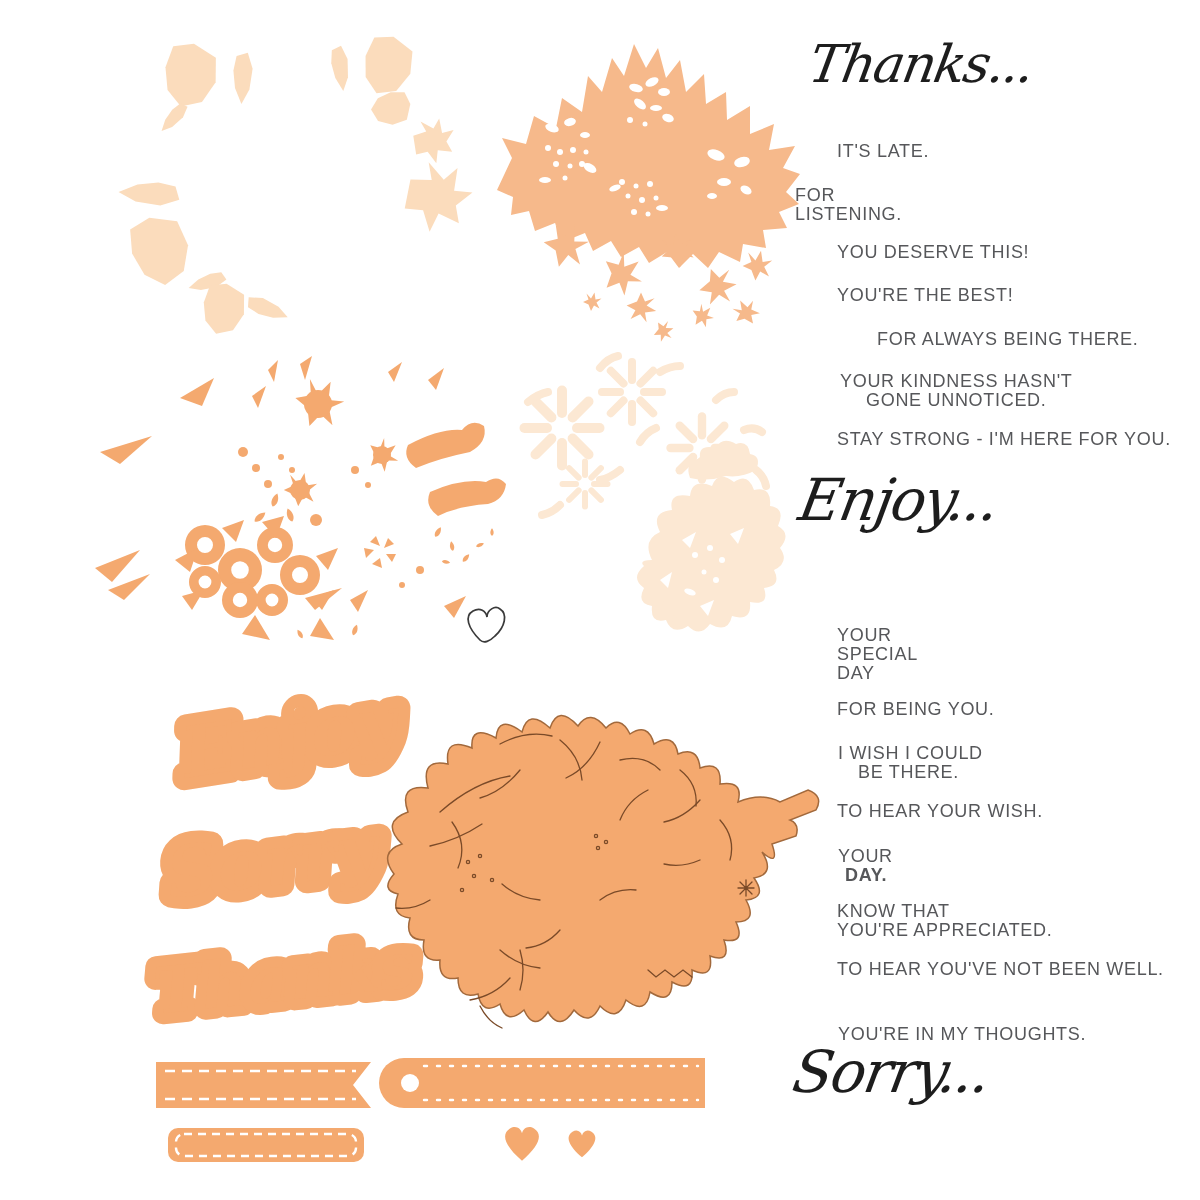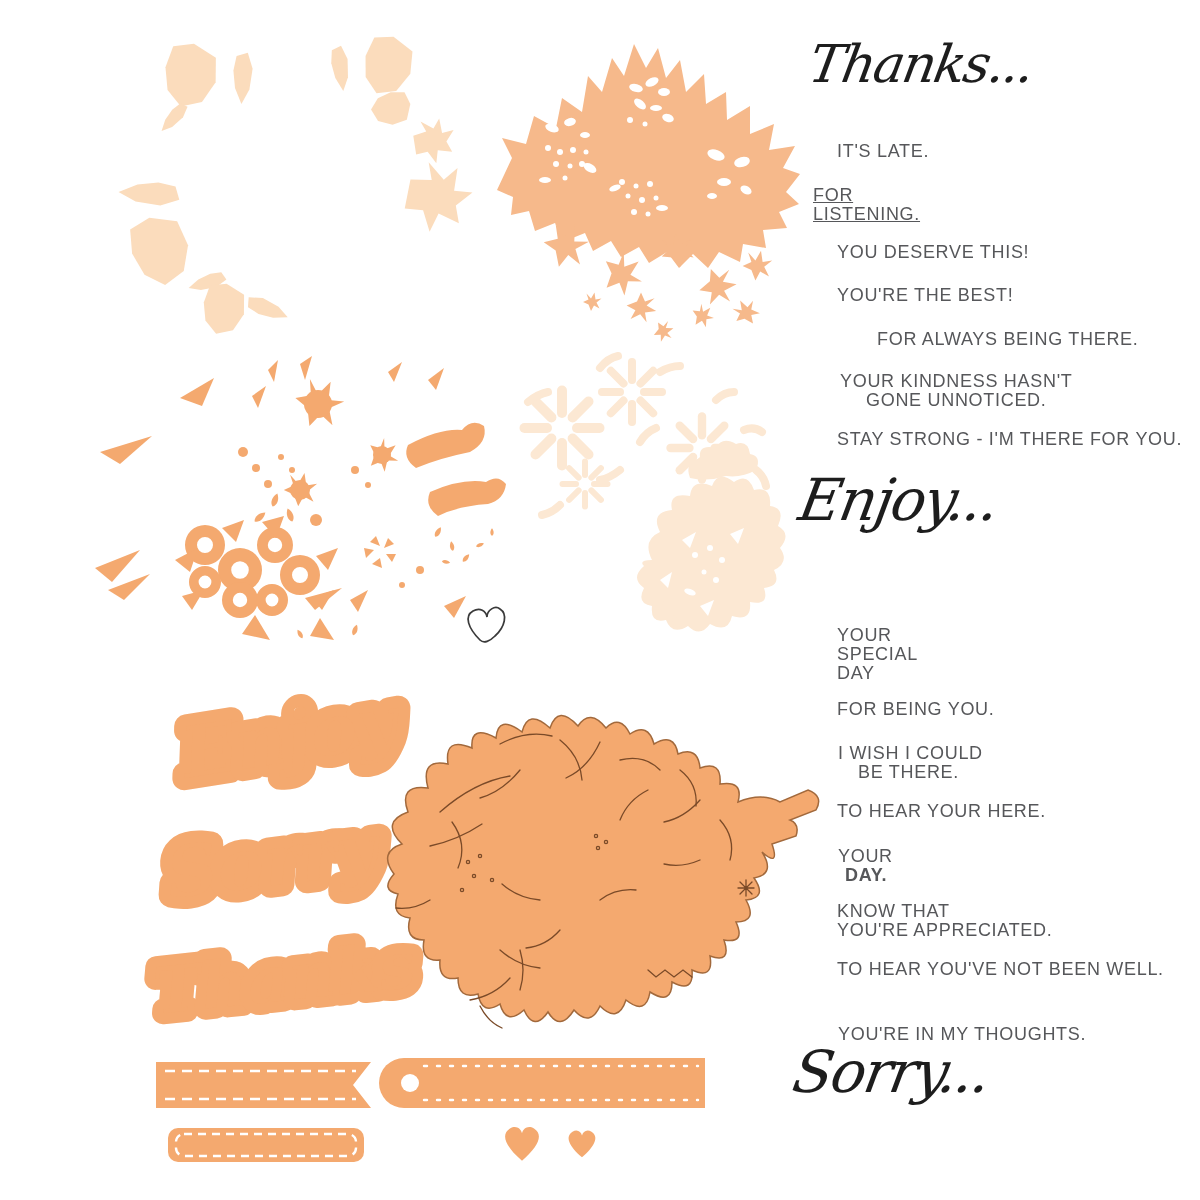--- a/index.html
+++ b/index.html
@@ -289,57 +289,57 @@
   </g>
   <use href="#heartd" class="f-orange" transform="translate(522,1144) scale(1.2)"></use>
   <use href="#heartd" class="f-orange" transform="translate(582,1144) scale(0.95)"></use>
 </svg>
 
 <div class="script" style="left:810px;top:34px;font-size:52px;">Thanks...</div>
 
 <div class="sentiment" style="left:837px;top:142px;">
   <div>IT'S LATE.</div>
 </div>
-<div class="sentiment" style="left:813px;top:186px;text-decoration:underline;">
+<div class="sentiment" style="left:795px;top:186px;">
   <div>FOR</div>
   <div>LISTENING.</div>
 </div>
 <div class="sentiment" style="left:837px;top:243px;">
   <div>YOU DESERVE THIS!</div>
 </div>
 <div class="sentiment" style="left:837px;top:286px;">
   <div>YOU'RE THE BEST!</div>
 </div>
 <div class="sentiment" style="left:837px;top:330px;margin-left:40px;">
   <div>FOR ALWAYS BEING THERE.</div>
 </div>
 <div class="sentiment" style="left:840px;top:372px;">
   <div>YOUR KINDNESS HASN'T</div>
   <div class="ind1">GONE UNNOTICED.</div>
 </div>
 <div class="sentiment" style="left:837px;top:430px;">
-  <div>STAY STRONG - I'M THERE FOR YOU.</div>
+  <div>STAY STRONG - I'M HERE FOR YOU.</div>
 </div>
 
 <div class="script" style="left:800px;top:466px;font-size:58px;">Enjoy...</div>
 
 <div class="sentiment" style="left:837px;top:626px;">
   <div>YOUR</div>
   <div>SPECIAL</div>
   <div>DAY</div>
 </div>
 <div class="sentiment" style="left:837px;top:700px;">
   <div>FOR BEING YOU.</div>
 </div>
 <div class="sentiment" style="left:838px;top:744px;">
   <div>I WISH I COULD</div>
   <div class="ind2">BE THERE.</div>
 </div>
 <div class="sentiment" style="left:837px;top:802px;">
-  <div>TO HEAR YOUR HERE.</div>
+  <div>TO HEAR YOUR WISH.</div>
 </div>
 <div class="sentiment" style="left:838px;top:847px;">
   <div>YOUR</div>
   <div class="ind3">DAY.</div>
 </div>
 <div class="sentiment" style="left:837px;top:902px;">
   <div>KNOW THAT</div>
   <div>YOU'RE APPRECIATED.</div>
 </div>
 <div class="sentiment" style="left:837px;top:960px;">

